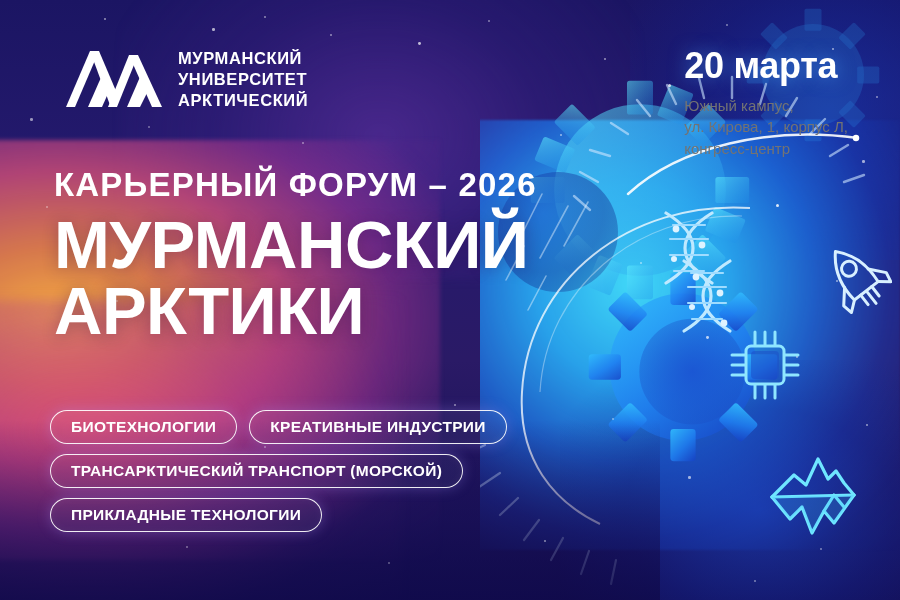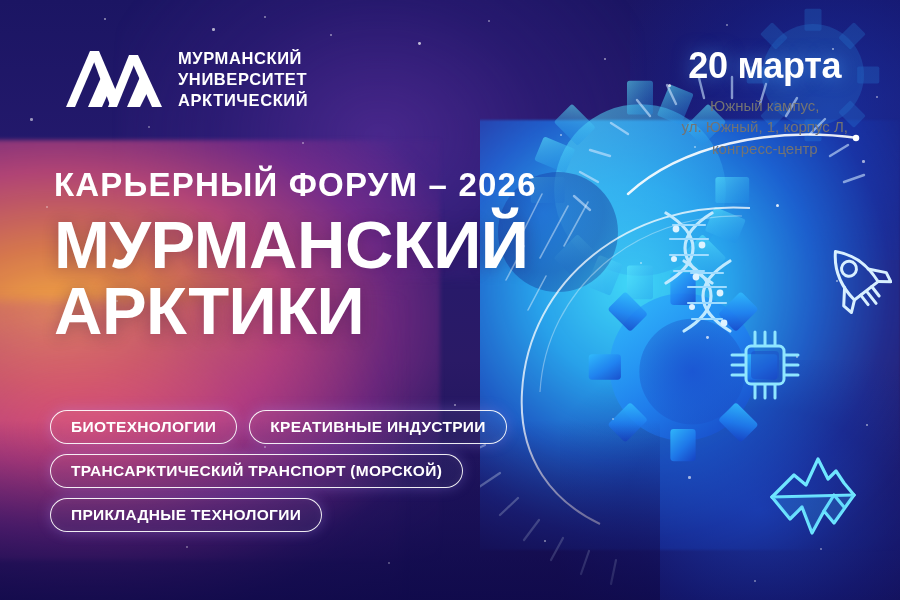--- a/index.html
+++ b/index.html
@@ -116,21 +116,21 @@
     font-weight:bold;
     font-size:16.5px;
     line-height:1.28;
     letter-spacing:0.6px;
   }
   .logo-text div { white-space:nowrap; }
 
   
   .date-block {
     position:absolute; right:52px; top:48px;
-    text-align:center;
+    text-align:left;
   }
   .date-main {
     color:#ffffff;
     font-size:36px; font-weight:bold;
     letter-spacing:-0.3px;
     line-height:1;
     text-shadow:0 0 18px rgba(80,170,255,0.55);
   }
   .date-venue {
     margin-top:11px;
@@ -462,21 +462,21 @@
       <div>МУРМАНСКИЙ</div>
       <div>УНИВЕРСИТЕТ</div>
       <div>АРКТИЧЕСКИЙ</div>
     </div>
   </div>
 
   <div class="date-block">
     <div class="date-main">20 марта</div>
     <div class="date-venue">
       <div>Южный кампус,</div>
-      <div>ул. Южный, 1, корпус Л,</div>
+      <div>ул. Кирова, 1, корпус Л,</div>
       <div>конгресс-центр</div>
     </div>
   </div>
 
   <div class="kicker">КАРЬЕРНЫЙ ФОРУМ – 2026</div>
   <div class="title">
     <div>МУРМАНСКИЙ</div>
     <div>АРКТИКИ</div>
   </div>
 

